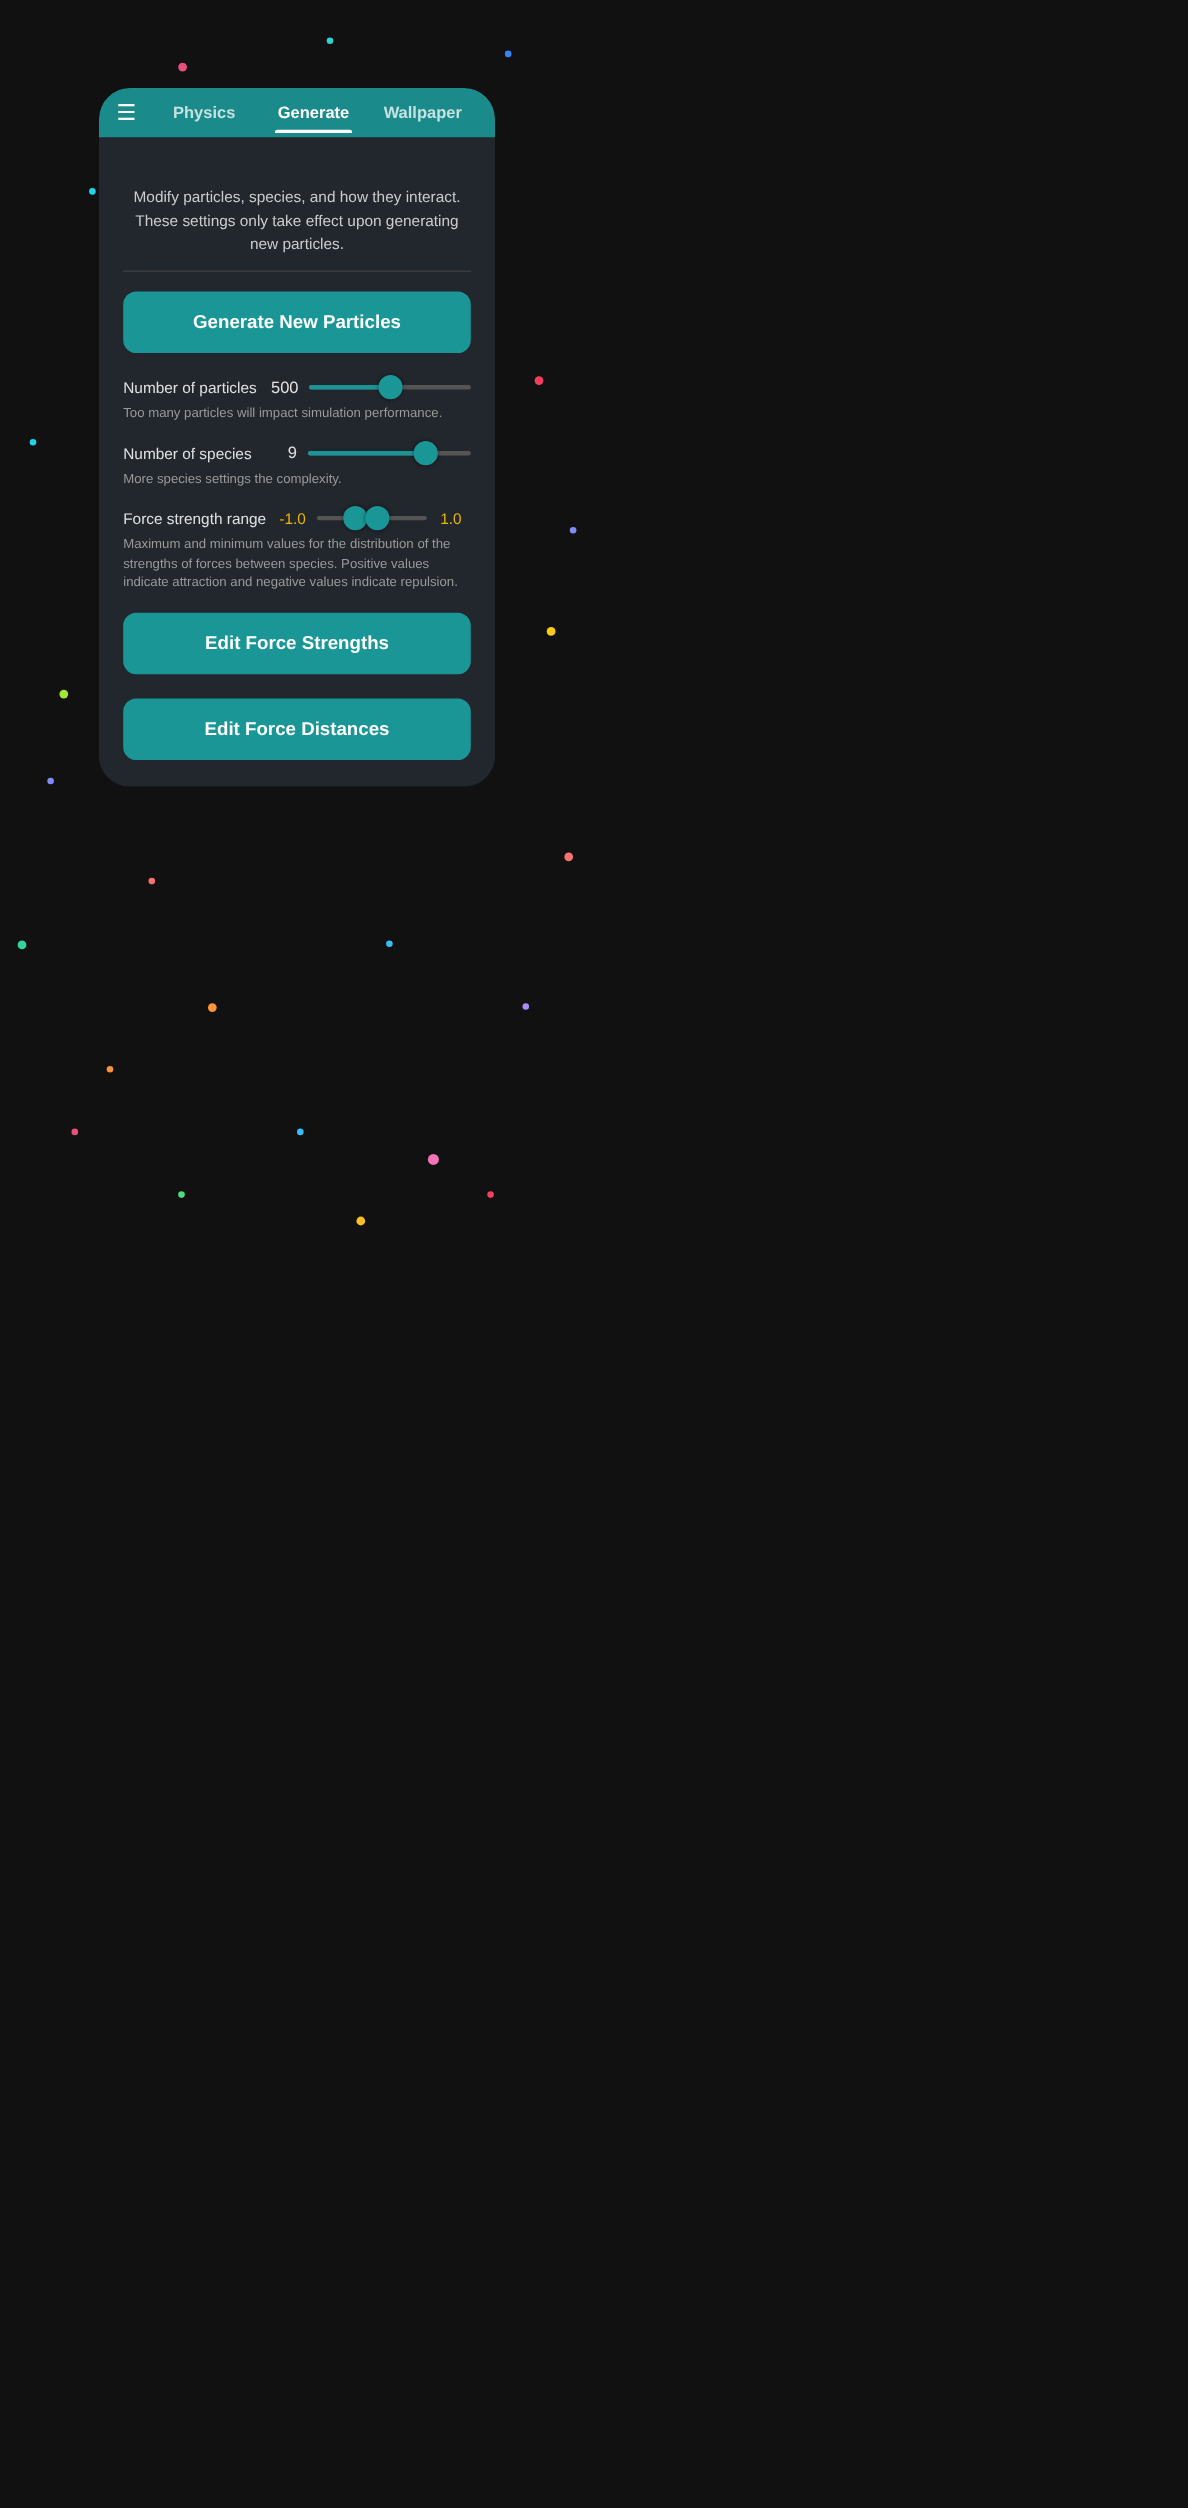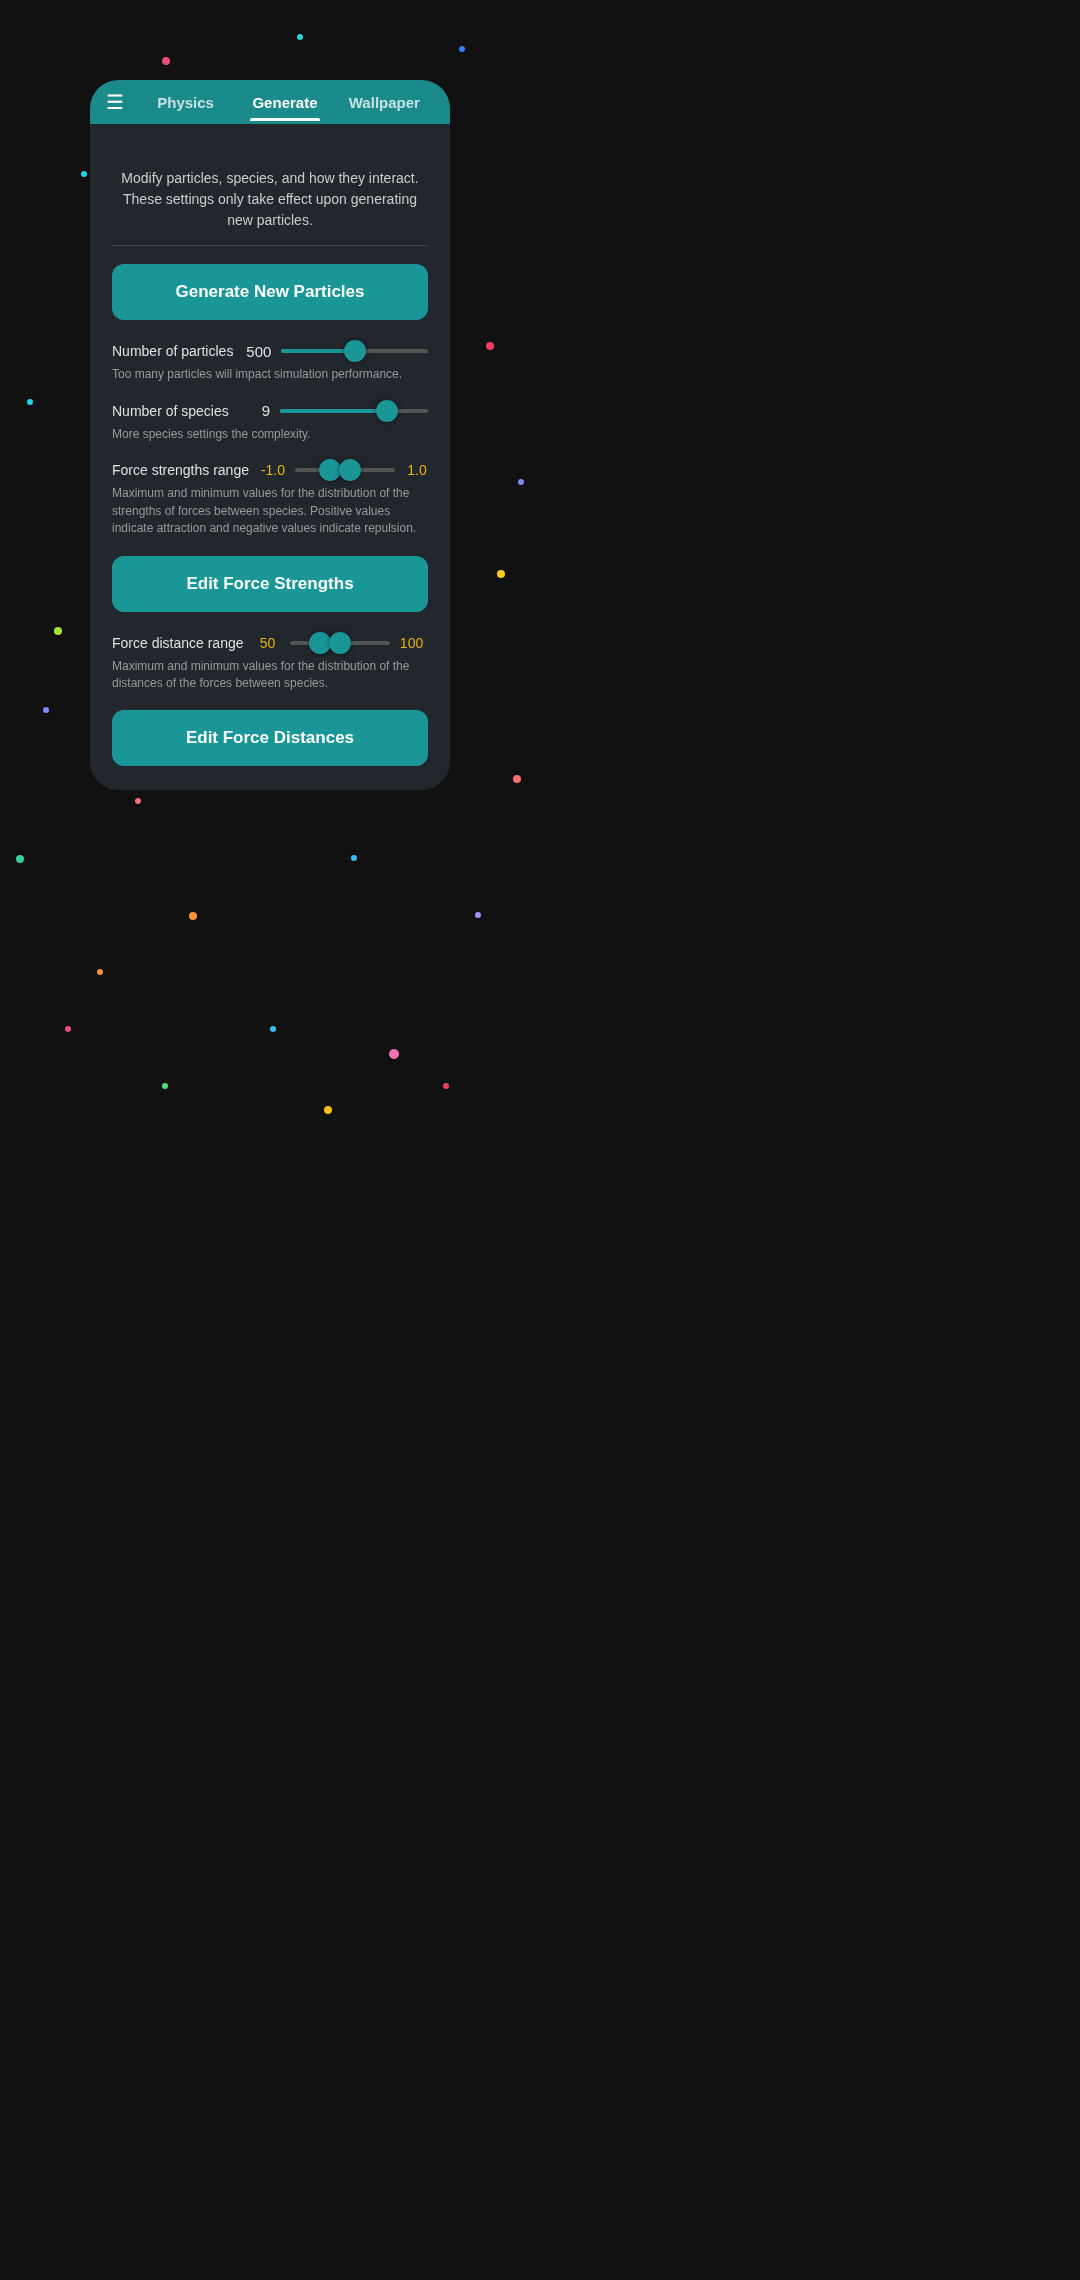--- a/index.html
+++ b/index.html
@@ -304,48 +304,33 @@
             <div class="slider-fill" id="species-fill" style="width: 72%;"></div>
             <div class="slider-thumb" id="species-thumb" style="left: 72%;"></div>
           </div>
         </div>
       </div>
       <p class="setting-hint">More species settings the complexity.</p>
     </div>
 
     <div class="setting-row">
       <div class="setting-header">
-        <div class="setting-label">Force strengths range</div>
+        <div class="setting-label">Force strength range</div>
         <div class="range-values">
           <span class="range-val">-1.0</span>
           <div class="range-slider-track" style="width:100px;">
             <div class="range-fill" id="strength-fill" style="left: 35%; width: 20%;"></div>
             <div class="slider-thumb" id="strength-thumb-left" style="left: 35%;"></div>
             <div class="slider-thumb" id="strength-thumb-right" style="left: 55%;"></div>
           </div>
           <span class="range-val">1.0</span>
         </div>
       </div>
       <p class="setting-hint">Maximum and minimum values for the distribution of the strengths of forces between species. Positive values indicate attraction and negative values indicate repulsion.</p>
     </div>
 
     <button class="btn-primary" style="">Edit Force Strengths</button>
 
-    <div class="setting-row">
-      <div class="setting-header">
-        <div class="setting-label">Force distance range</div>
-        <div class="range-values">
-          <span class="range-val">50</span>
-          <div class="range-slider-track" style="width:100px;">
-            <div class="range-fill" id="distance-fill" style="left: 30%; width: 20%;"></div>
-            <div class="slider-thumb" id="distance-thumb-left" style="left: 30%;"></div>
-            <div class="slider-thumb" id="distance-thumb-right" style="left: 50%;"></div>
-          </div>
-          <span class="range-val">100</span>
-        </div>
-      </div>
-      <p class="setting-hint">Maximum and minimum values for the distribution of the distances of the forces between species.</p>
-    </div>
 
     <button class="btn-primary" style="margin-bottom:0;">Edit Force Distances</button>
 
   </div>
 </div>
 
 </body></html>

